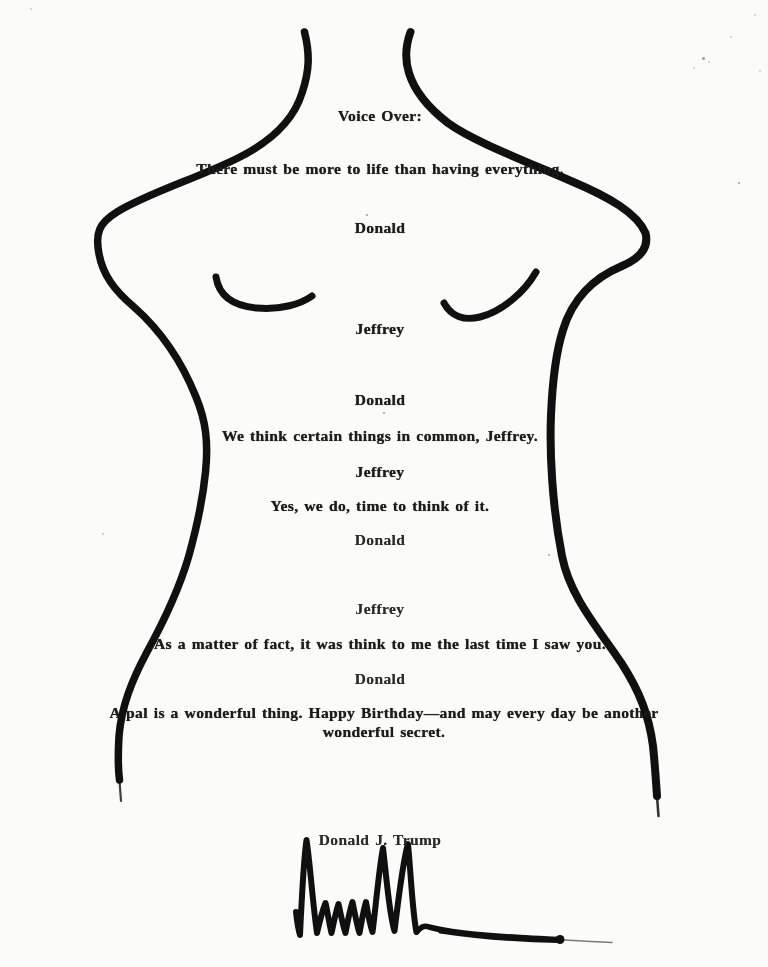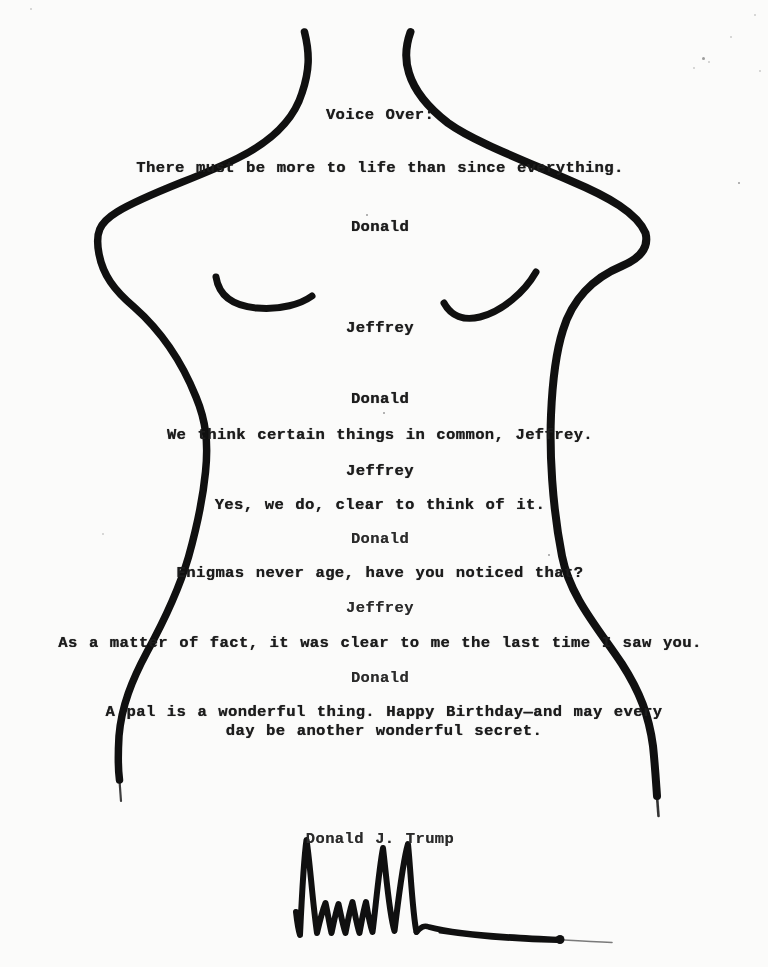--- a/index.html
+++ b/index.html
@@ -3,21 +3,21 @@
 <meta charset="utf-8">
 <style>
   html,body { margin:0; padding:0; background:#e8e8e8; }
   .page {
     position: relative;
     width: 768px;
     height: 967px;
     margin: 0 auto;
     background: #fbfbfa;
     overflow: hidden;
-    font-family: Liberation Mono, monospace;
+    font-family: Liberation Serif, serif;
   }
   .drawing {
     position: absolute;
     left: 0; top: 0;
     width: 768px; height: 967px;
     pointer-events: none;
   }
   .text-layer { position: absolute; left:0; top:0; width:768px; height:967px; }
   .line {
     position: absolute;
@@ -107,31 +107,30 @@
           M 440,932 C 480,938 530,941 558,941.5"></path>
         <circle cx="560" cy="939.5" r="4.5" fill="#101010" stroke="none"></circle>
         <path stroke-width="1.6" opacity="0.55" d="
           M 564,940 C 580,941 598,942 612,942.5"></path>
       </g>
     </g>
   </svg>
 
   <div class="text-layer">
     <div class="line" style="top:106px">Voice Over:</div>
-    <div class="line" style="top:159px">There must be more to life than since everything.</div>
+    <div class="line" style="top:159px">There must be more to life than having everything.</div>
     <div class="line" style="top:218px">Donald</div>
     <div class="line" style="top:319px">Jeffrey</div>
     <div class="line" style="top:390px">Donald</div>
     <div class="line" style="top:426px">We think certain things in common, Jeffrey.</div>
     <div class="line" style="top:462px">Jeffrey</div>
-    <div class="line" style="top:496px">Yes, we do, clear to think of it.</div>
+    <div class="line" style="top:496px">Yes, we do, time to think of it.</div>
     <div class="line faded" style="top:530px">Donald</div>
-    <div class="line" style="top:564px">Enigmas never age, have you noticed that?</div>
     <div class="line faded" style="top:599px">Jeffrey</div>
-    <div class="line" style="top:634px">As a matter of fact, it was clear to me the last time I saw you.</div>
+    <div class="line" style="top:634px">As a matter of fact, it was think to me the last time I saw you.</div>
     <div class="line faded" style="top:669px">Donald</div>
     <div class="line faded" style="top:830px">Donald J. Trump</div>
     <div class="line closing" style="top:703px">A pal is a wonderful thing. Happy Birthday—and may every day be another wonderful secret.</div>
   </div>
 
   <div>
     <span class="speck" style="left:702px; top:57px;  width:3px; height:3px;"></span>
     <span class="speck light" style="left:708px; top:61px;  width:2px; height:2px;"></span>
     <span class="speck light" style="left:730px; top:36px;  width:2px; height:2px;"></span>
     <span class="speck light" style="left:693px; top:67px;  width:2px; height:2px;"></span>

